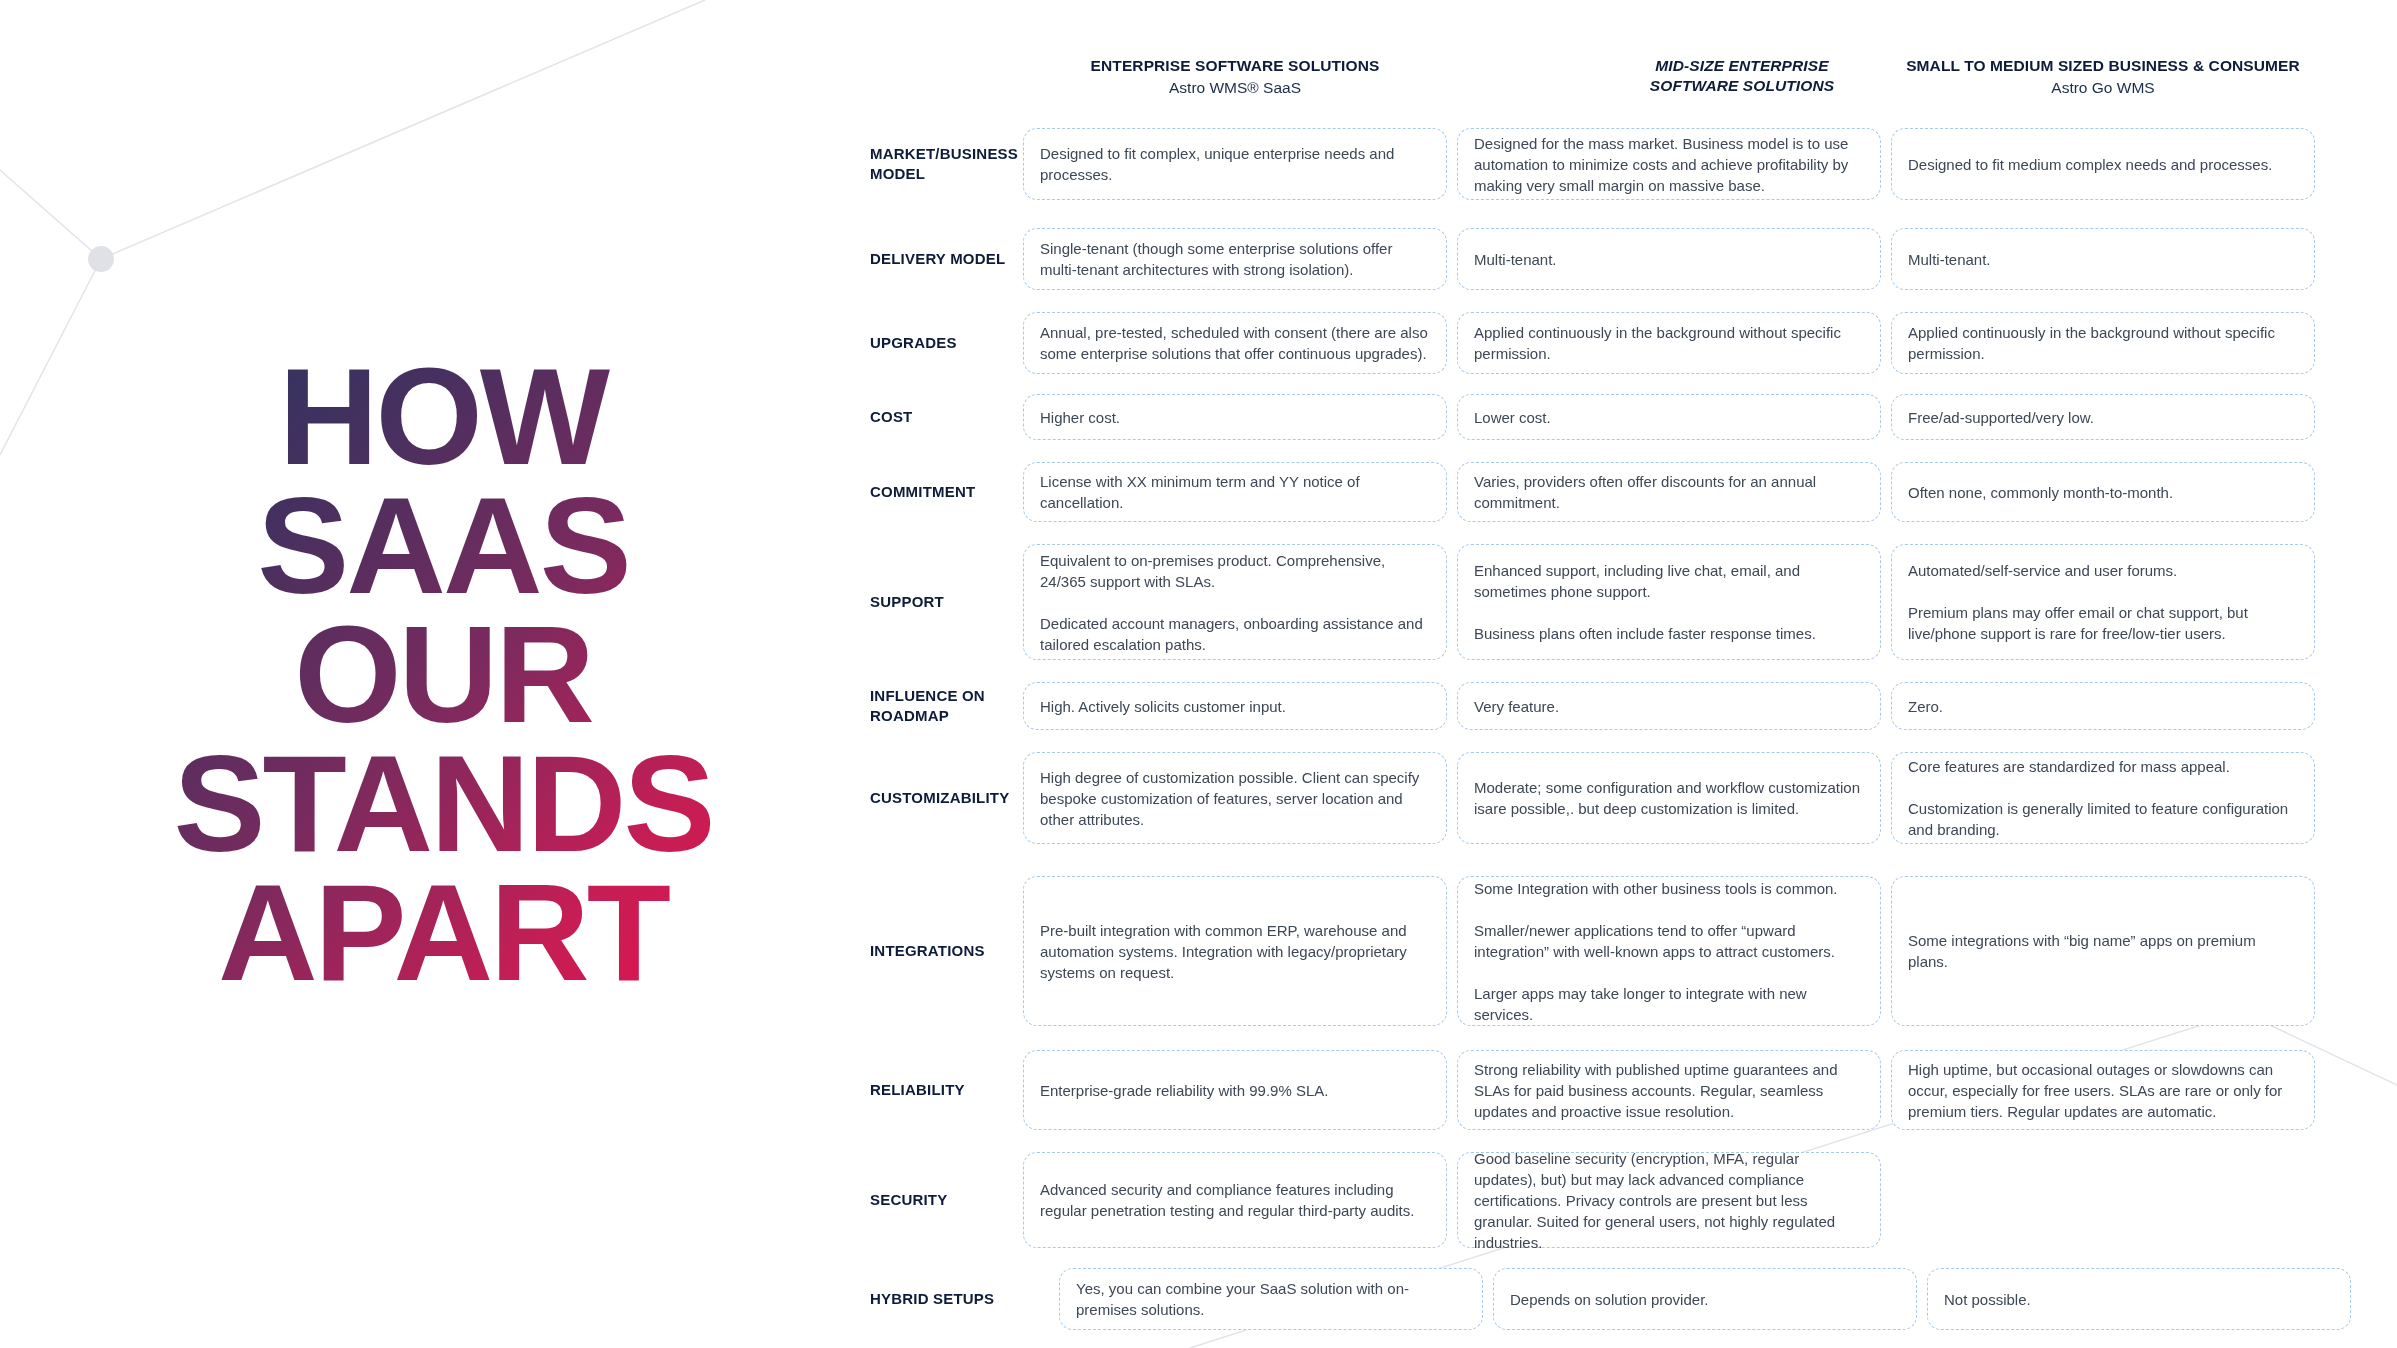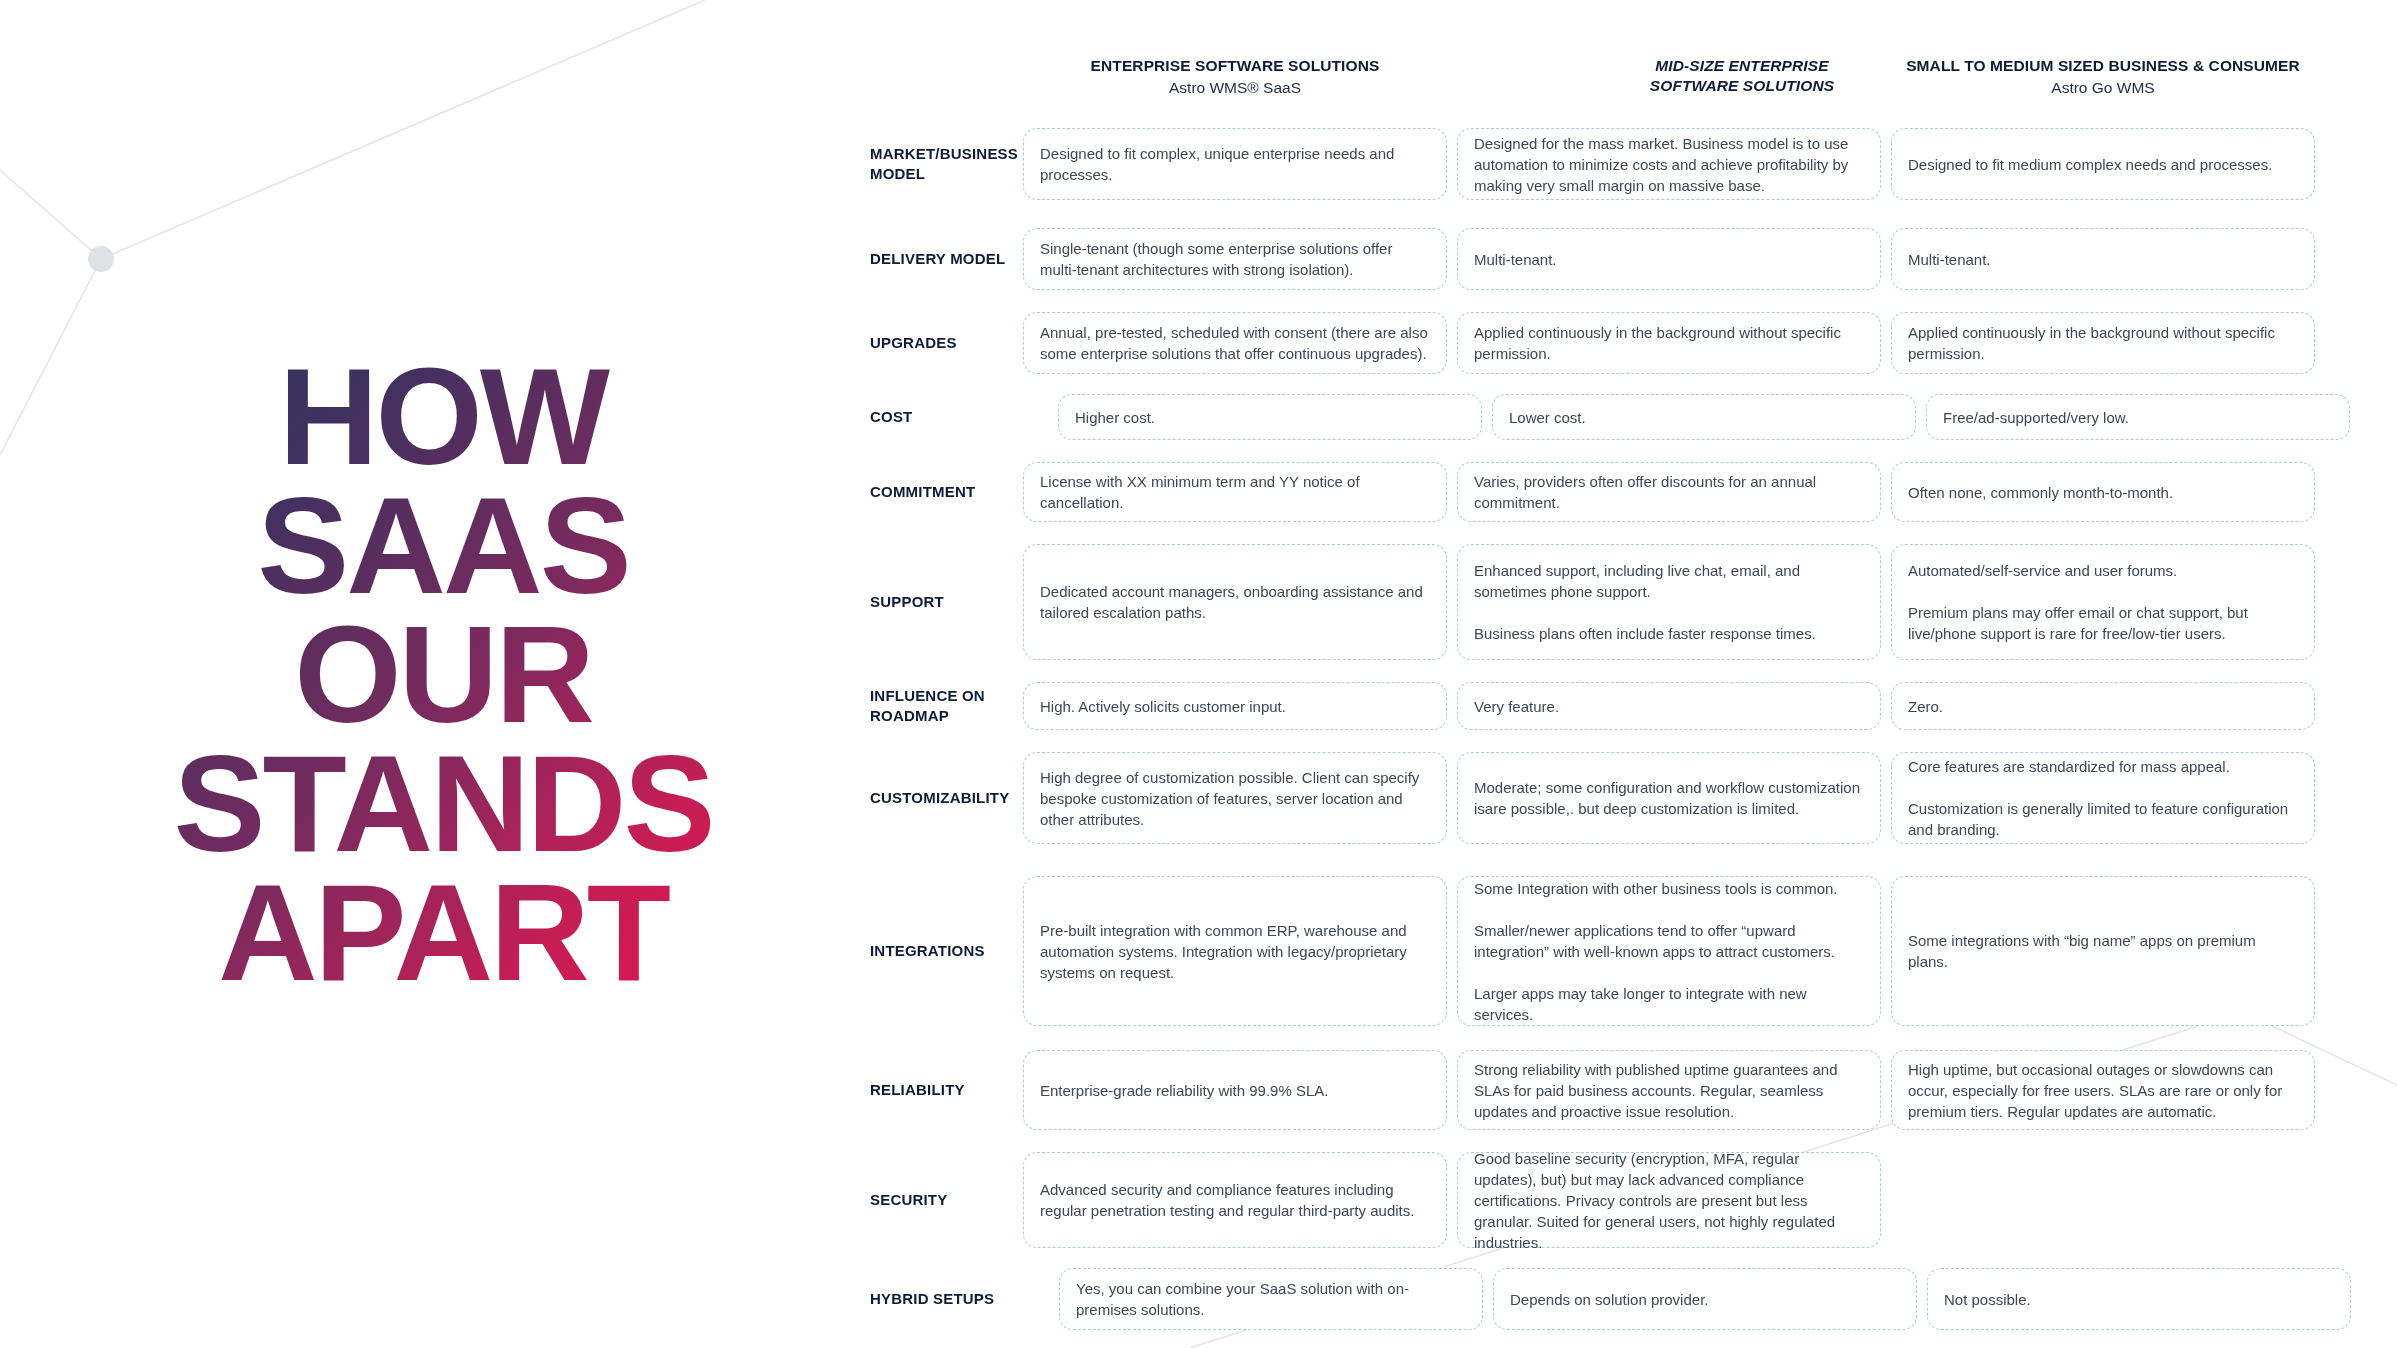--- a/index.html
+++ b/index.html
@@ -57,21 +57,21 @@
     font-size:15px;line-height:21px;color:#3d4756;
     background:#ffffff;
   }
   .cell p{margin:0;}
   .cell p + p{margin-top:21px;}
 
   
   .row:nth-child(1){height:72px;margin-bottom:28px;}
   .row:nth-child(2){height:62px;margin-bottom:22px;}
   .row:nth-child(3){height:62px;margin-bottom:20px;}
-  .row:nth-child(4){height:46px;margin-bottom:22px;gap:35px;}
+  .row:nth-child(4){height:46px;margin-bottom:22px;}
   .row:nth-child(5){height:60px;margin-bottom:22px;align-items:center;}
   .row:nth-child(6){height:116px;margin-bottom:22px;}
   .row:nth-child(7){height:48px;margin-bottom:22px;}
   .row:nth-child(8){height:92px;margin-bottom:32px;}
   .row:nth-child(9){height:150px;margin-bottom:24px;}
   .row:nth-child(10){height:80px;margin-bottom:22px;}
   .row:nth-child(11){height:96px;margin-bottom:20px;}
   .row:nth-child(12){height:62px;margin-bottom:0;gap:36px;}
 </style>
 </head>
@@ -181,20 +181,21 @@
         </div>
         <div class="cell">
           <p>Often none, commonly month-to-month.</p>
         </div>
       </div>
     </div>
     <div class="row">
       <div class="row-label">SUPPORT</div>
       <div class="cells">
         <div class="cell">
+          <p>Equivalent to on-premises product. Comprehensive, 24/365 support with SLAs.</p>
           <p>Dedicated account managers, onboarding assistance and tailored escalation paths.</p>
         </div>
         <div class="cell">
           <p>Enhanced support, including live chat, email, and sometimes phone support.</p>
           <p>Business plans often include faster response times.</p>
         </div>
         <div class="cell">
           <p>Automated/self-service and user forums.</p>
           <p>Premium plans may offer email or chat support, but live/phone support is rare for free/low-tier users.</p>
         </div>

